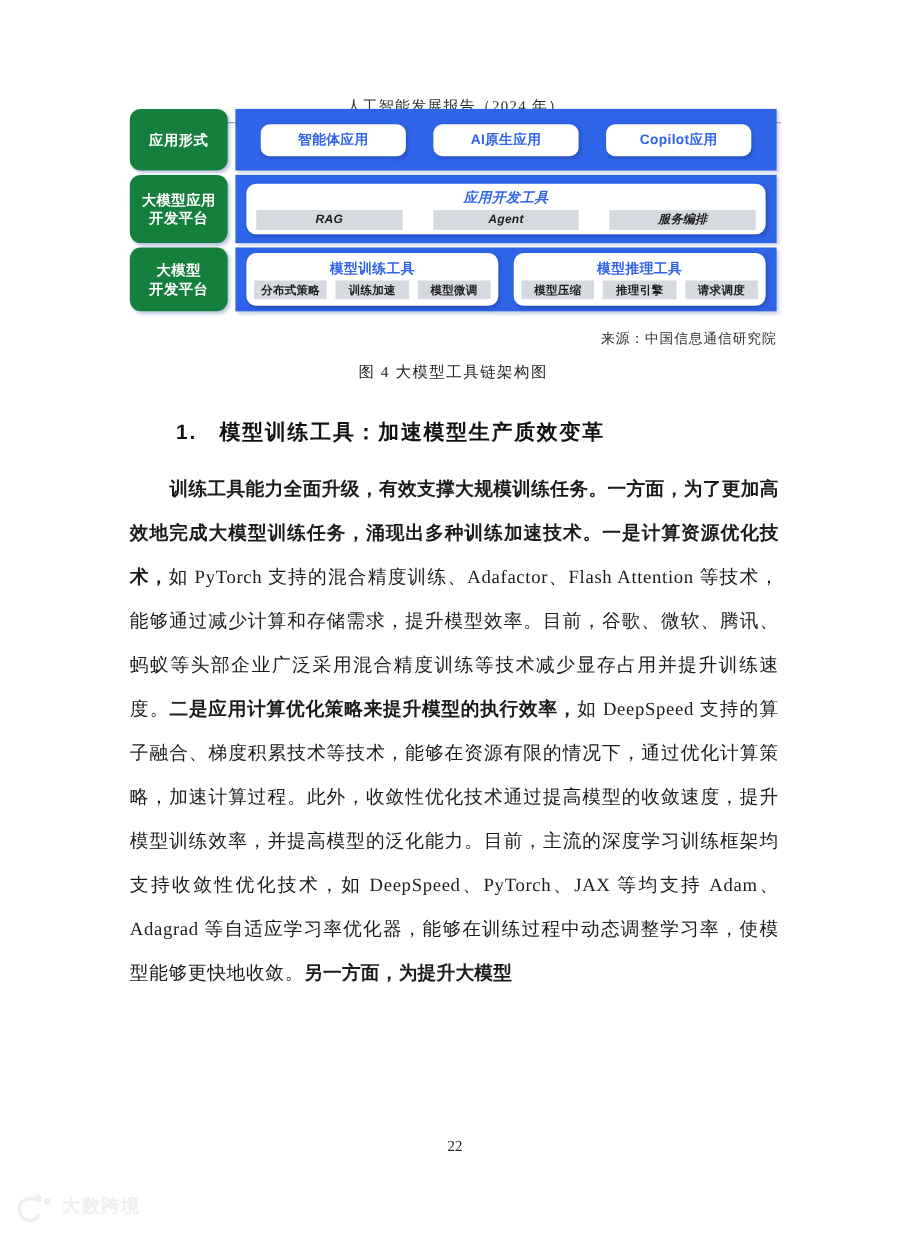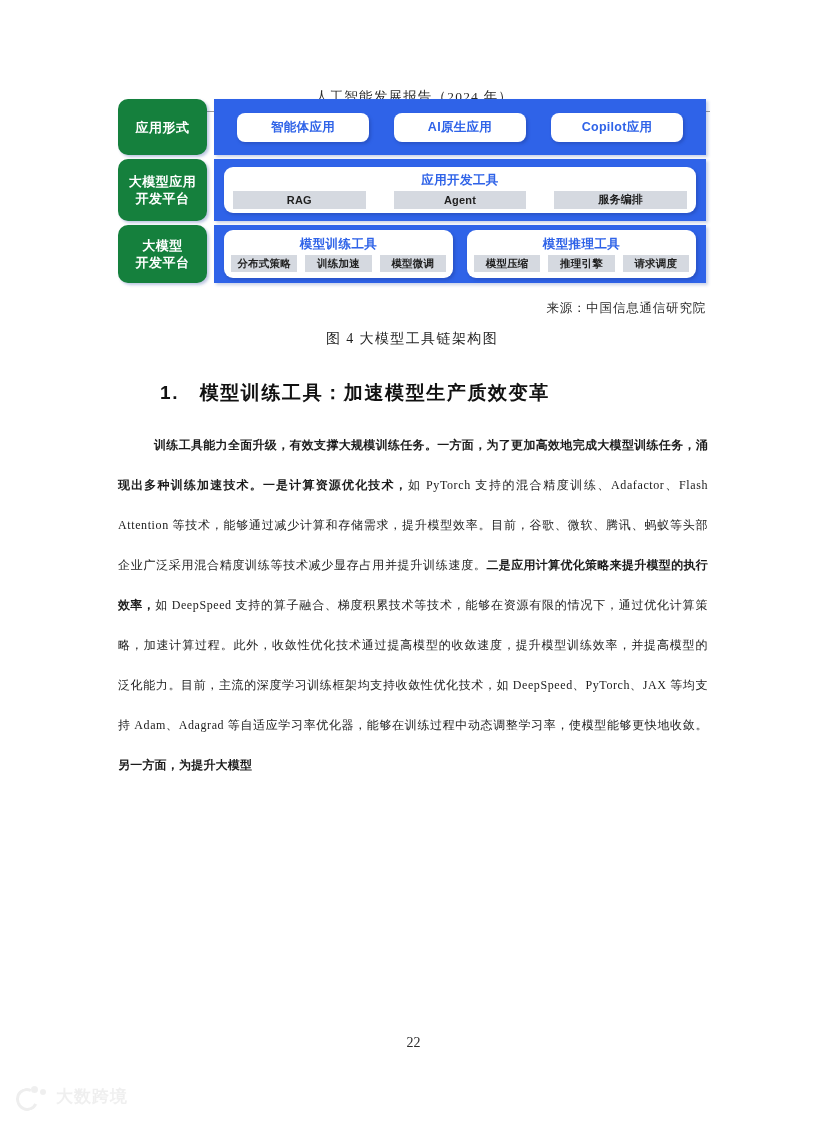--- a/index.html
+++ b/index.html
@@ -103,21 +103,21 @@
     color: #2f63e8;
     font-family: "Liberation Sans", "DejaVu Sans", sans-serif;
     font-weight: bold;
     font-size: 12.5px;
     letter-spacing: 0.3px;
     box-shadow: 1.5px 2px 3px rgba(30,55,140,0.35);
   }
 
   
   .r2 { height: 62px; border-radius: 23px; }
-  .r2 .row-body { padding: 8px 10px; }
+  .r2 .row-body { padding: 8px 10px; font-style: italic; }
   .card {
     background: #ffffff;
     border-radius: 9px;
     width: 100%;
     height: 100%;
     box-shadow: 1.5px 2px 3px rgba(30,55,140,0.35);
     display: flex;
     flex-direction: column;
     align-items: center;
     justify-content: center;
@@ -210,21 +210,21 @@
     font-size: 19px;
     letter-spacing: 1.6px;
     color: #111;
     text-indent: 42px;
   }
   .body-text {
     position: absolute;
     left: 118px;
     top: 425px;
     width: 590px;
-    font-size: 12px;
+    font-size: 17px;
     line-height: 40px;
     letter-spacing: 0.6px;
     text-align: justify;
     color: #1b1b1b;
   }
   .body-text p {
     margin: 0;
     text-indent: 36px;
   }
   .b {

